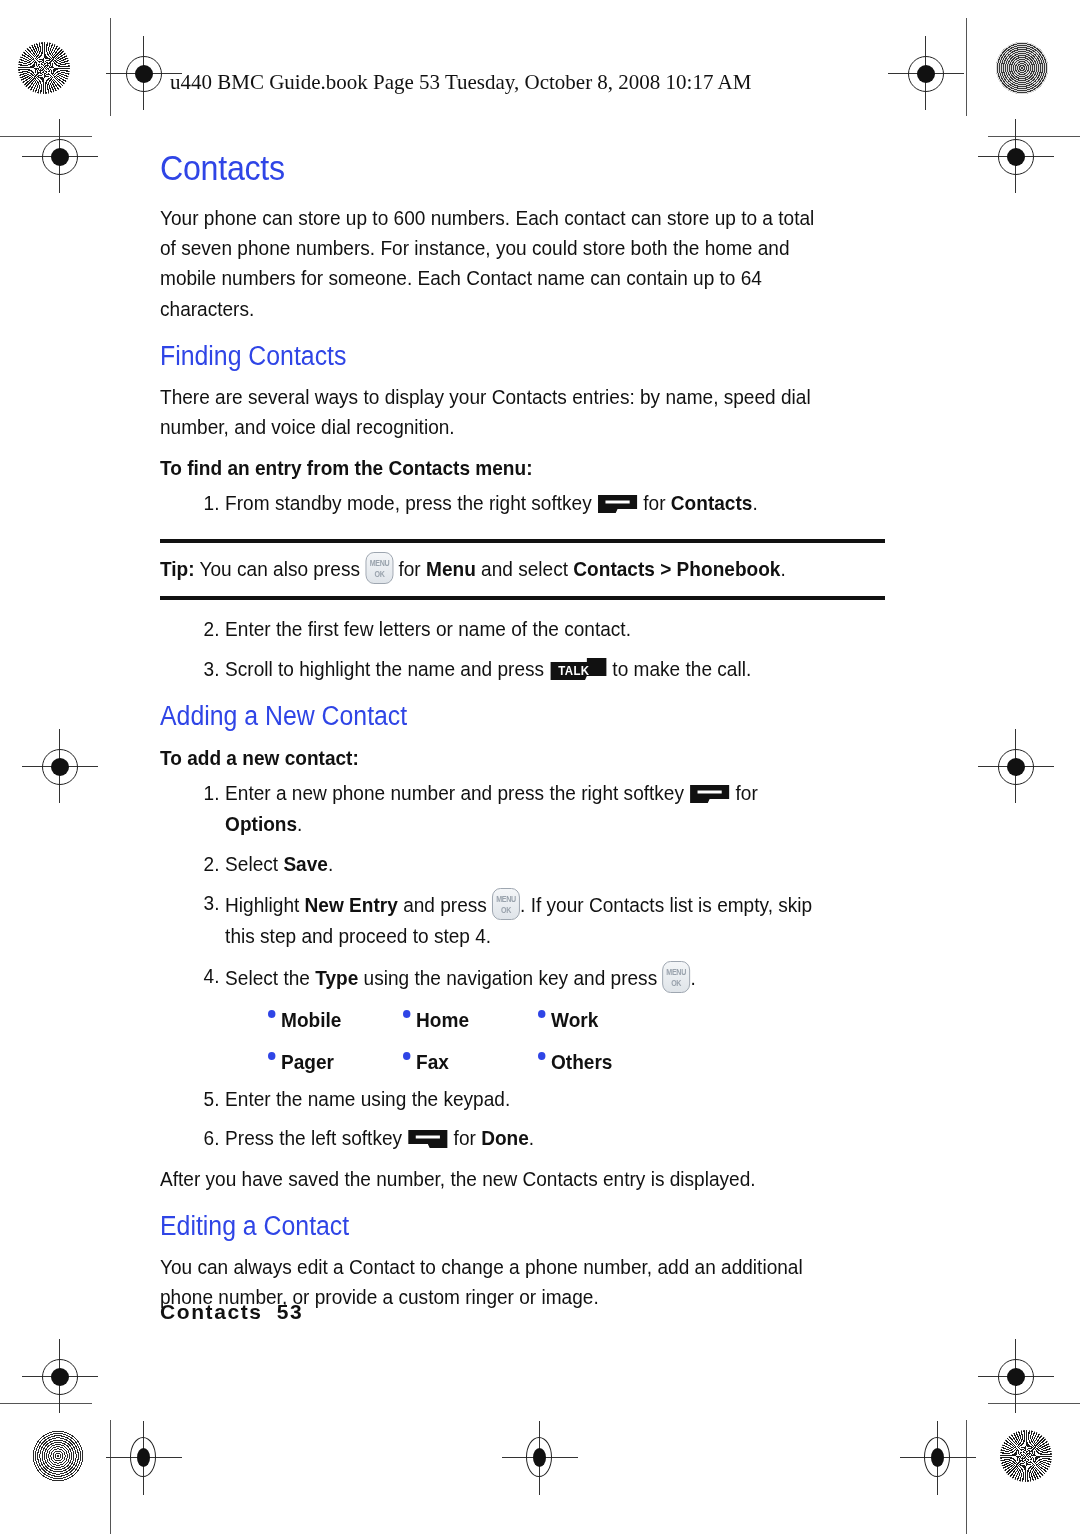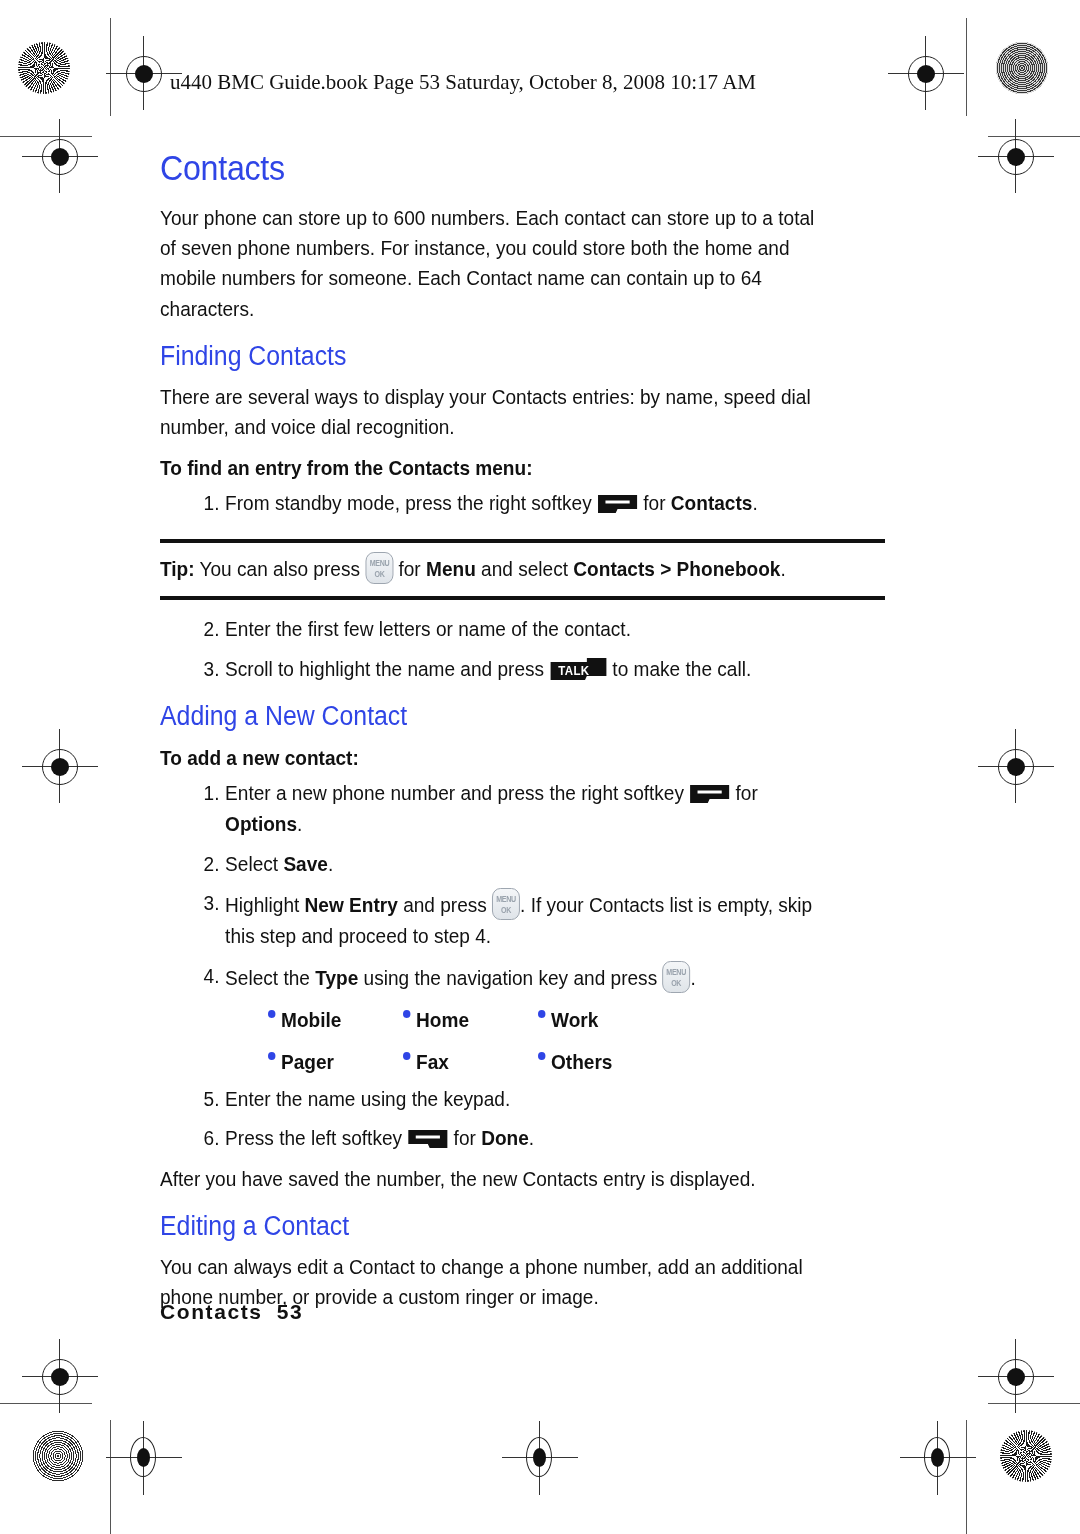--- a/index.html
+++ b/index.html
@@ -349,21 +349,21 @@
     <div class="circ-out"></div>
     <div class="circ-in"></div>
 </div>
 <div class="reg-mark" style="left:910px;top:1430px;">
   <div class="hline"></div>
     <div class="vline"></div>
     <div class="circ-out"></div>
     <div class="circ-in"></div>
 </div>
 
-<div style="position:absolute;left:170px;top:70px;font-family:'Liberation Serif',serif;font-size:21px;color:#111;white-space:nowrap;">u440 BMC Guide.book  Page 53  Saturday, October 8, 2008  10:17 AM</div>
+<div style="position:absolute;left:170px;top:70px;font-family:'Liberation Serif',serif;font-size:21px;color:#111;white-space:nowrap;">u440 BMC Guide.book  Page 53  Tuesday, October 8, 2008  10:17 AM</div>
 
 <div class="page">
 
   <h1 class="chapter">Contacts</h1>
 
   <p class="body lead">Your phone can store up to 600 numbers. Each contact can store up to a total of seven phone numbers. For instance, you could store both the home and mobile numbers for someone. Each Contact name can contain up to 64 characters.</p>
 
   <h2 class="section">Finding Contacts</h2>
 
   <p class="body">There are several ways to display your Contacts entries: by name, speed dial number, and voice dial recognition.</p>

